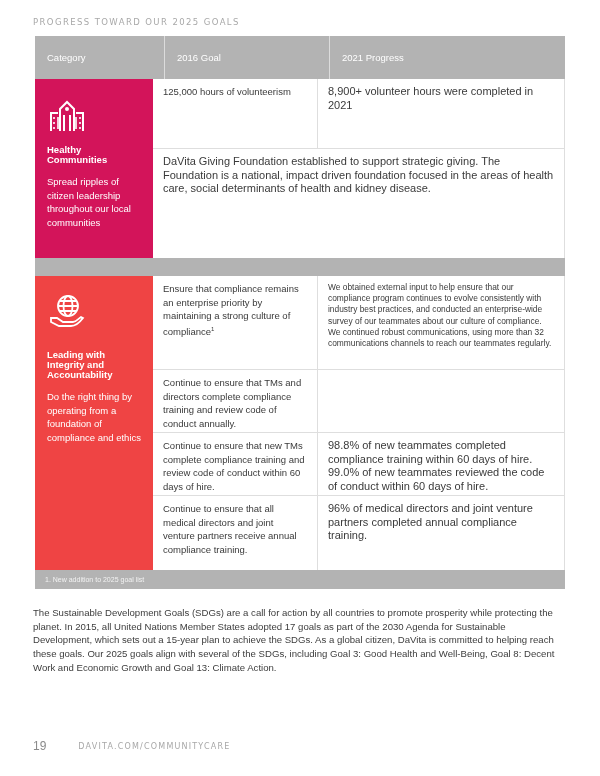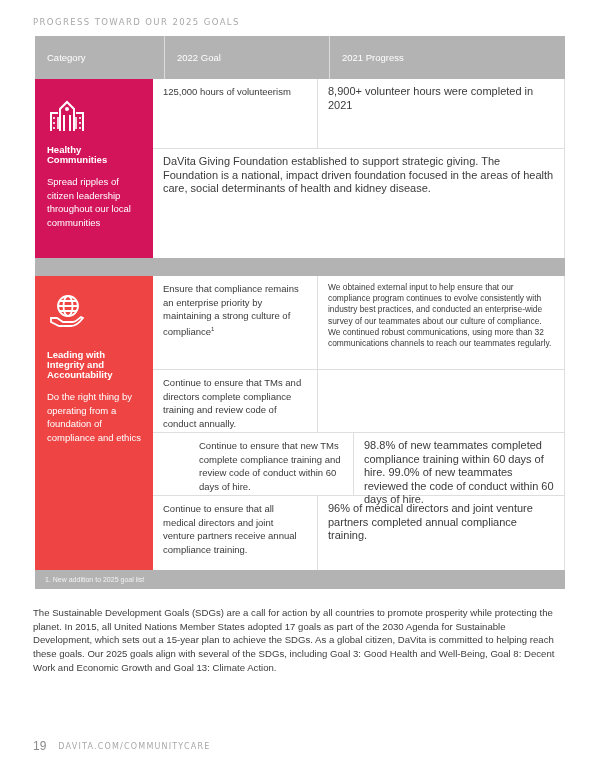--- a/index.html
+++ b/index.html
@@ -44,31 +44,31 @@
 
   .spacer { height: 18px; background: #b3b3b3; }
   .foot { height: 19px; background: #b3b3b3; color: #f2f2f2; font-size: 7px; padding-left: 10px; display: flex; align-items: center; }
 
   .para {
     position: absolute; left: 33px; top: 606px; width: 530px;
     font-size: 9.6px; line-height: 13.7px; color: #3d3d3d;
   }
   .footer { position: absolute; left: 33px; top: 739px; display: flex; align-items: center; justify-content: center; }
   .footer .num { font-size: 12px; color: #8a8a8a; }
-  .footer .url { font-size: 8px; letter-spacing: 1.2px; color: #a8a8a8; margin-left: 12px; font-family: "DejaVu Sans", sans-serif; }
+  .footer .url { font-size: 8px; letter-spacing: 1.2px; color: #a8a8a8; margin-left: 32px; font-family: "DejaVu Sans", sans-serif; }
 </style>
 </head>
 <body>
 
 <div class="section-title">PROGRESS TOWARD OUR 2025 GOALS</div>
 
 <div class="table">
   <div class="hdr">
     <div class="c1">Category</div>
-    <div class="c2">2022 Goal</div>
+    <div class="c2">2016 Goal</div>
     <div class="c3">2021 Progress</div>
   </div>
 
   <div class="group" style="height:179px;">
     <div class="cat pink">
       <svg class="icon" viewBox="0 0 40 40" fill="none" stroke="#fff" stroke-width="2">
         <path d="M13 36 V14 L20 7 L27 14 V36"></path>
         <path d="M4 36 V18 H11"></path>
           <path d="M36 36 V18 H29"></path>
         <path d="M17 36 V20"></path>
@@ -104,21 +104,21 @@
       <div class="desc">Do the right thing by operating from a foundation of compliance and ethics</div>
     </div>
     <div class="rows">
       <div class="row" style="height:94px;">
         <div class="g"><span>Ensure that compliance remains an enterprise priority by maintaining a strong culture of compliance</span><sup>1</sup></div>
         <div class="p small">We obtained external input to help ensure that our compliance program continues to evolve consistently with industry best practices, and conducted an enterprise-wide survey of our teammates about our culture of compliance. We continued robust communications, using more than 32 communications channels to reach our teammates regularly.</div>
       </div>
       <div class="row" style="height:63px;">
         <div class="g">Continue to ensure that TMs and directors complete compliance training and review code of conduct annually.</div>
       </div>
-      <div class="row" style="height:63px;padding-left:36px;">
+      <div class="row" style="height:63px;">
         <div class="g">Continue to ensure that new TMs complete compliance training and review code of conduct within 60 days of hire.</div>
         <div class="p">98.8% of new teammates completed compliance training within 60 days of hire. 99.0% of new teammates reviewed the code of conduct within 60 days of hire.</div>
       </div>
       <div class="row" style="flex:1;">
         <div class="g">Continue to ensure that all medical directors and joint venture partners receive annual compliance training.</div>
         <div class="p">96% of medical directors and joint venture partners completed annual compliance training.</div>
       </div>
     </div>
   </div>
 

